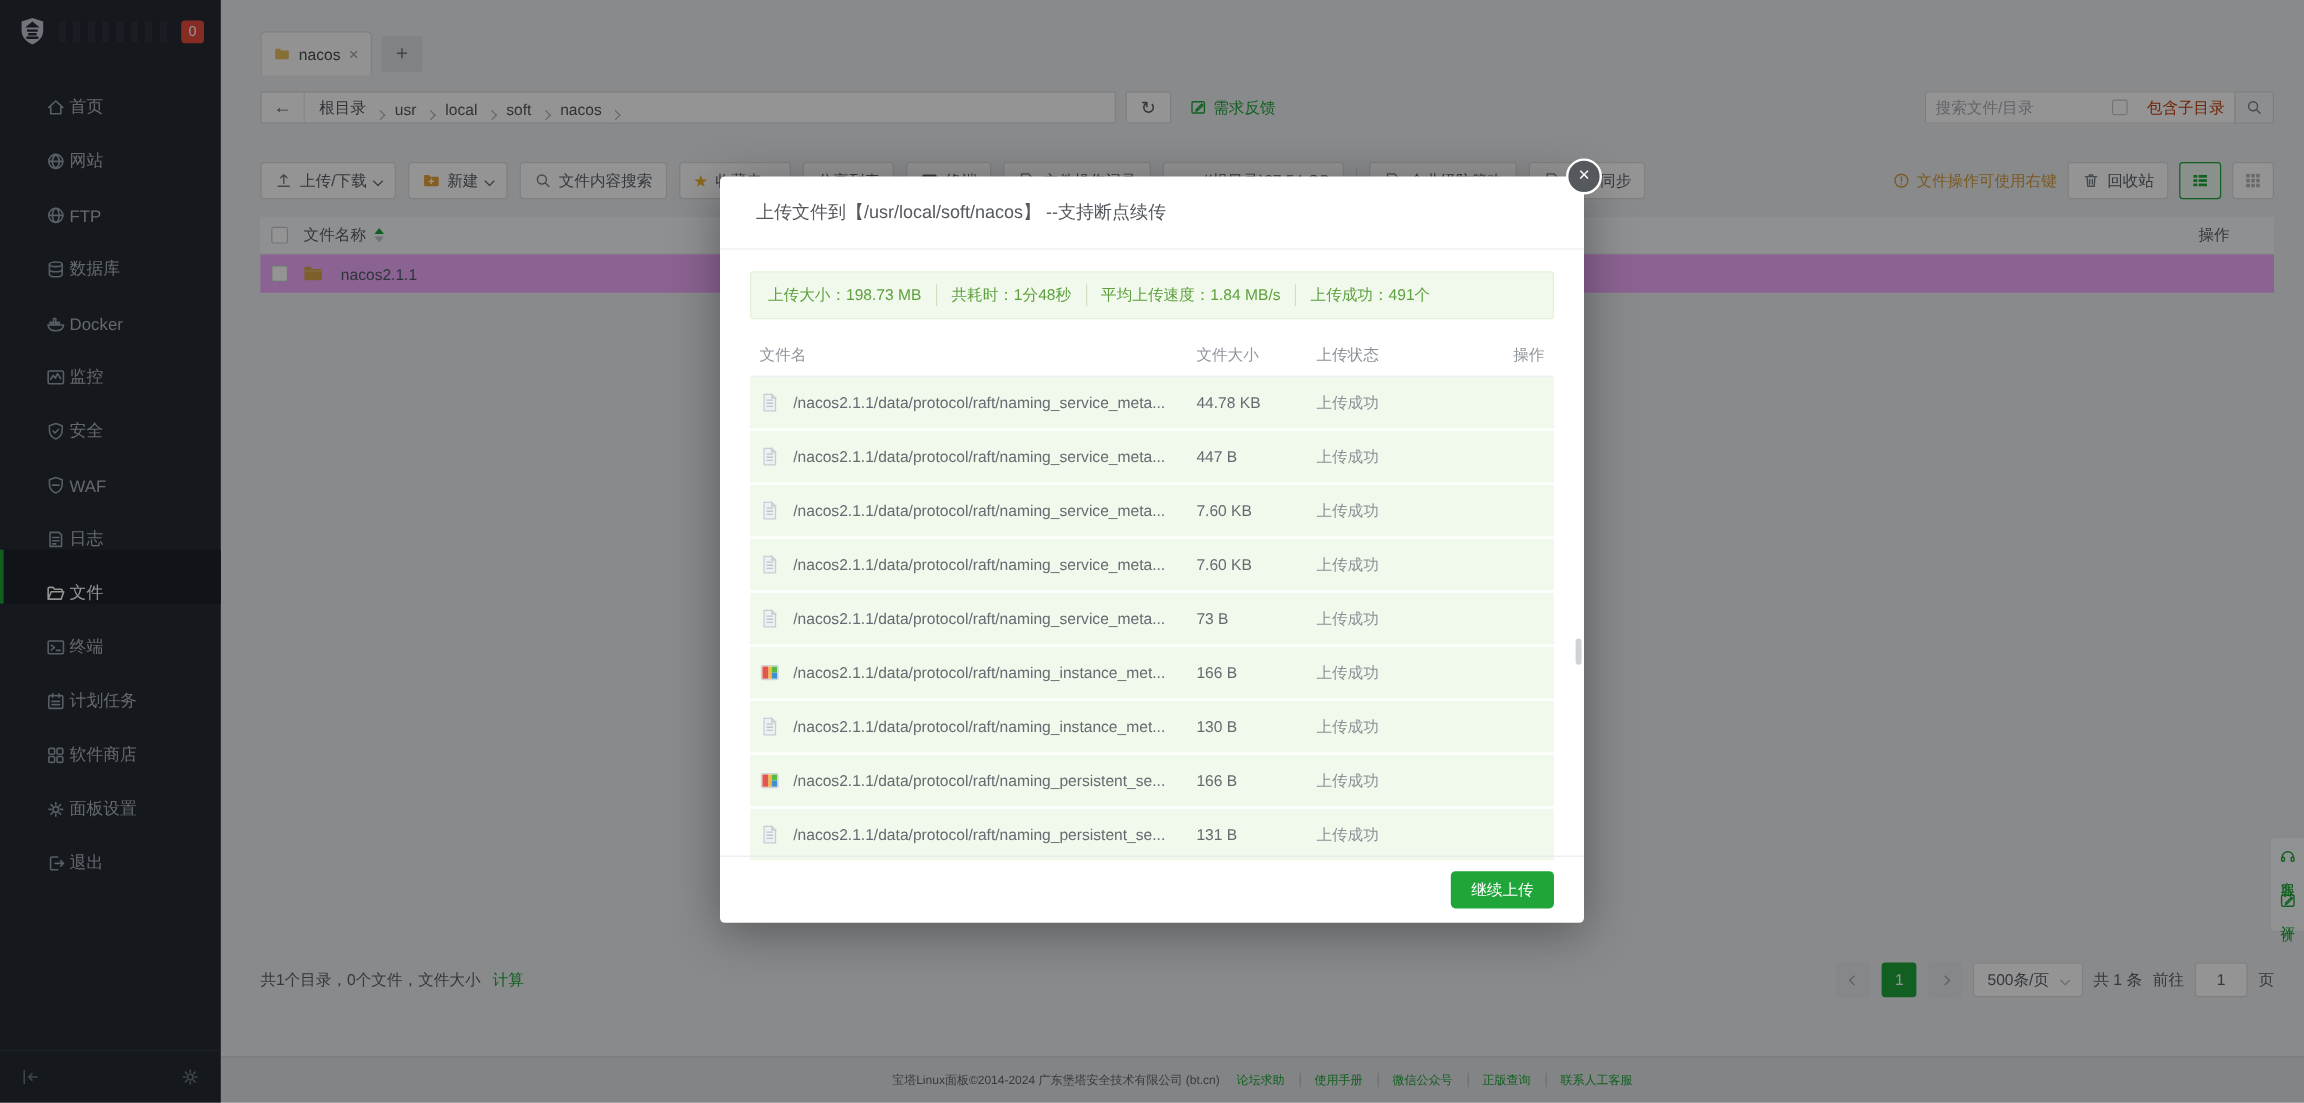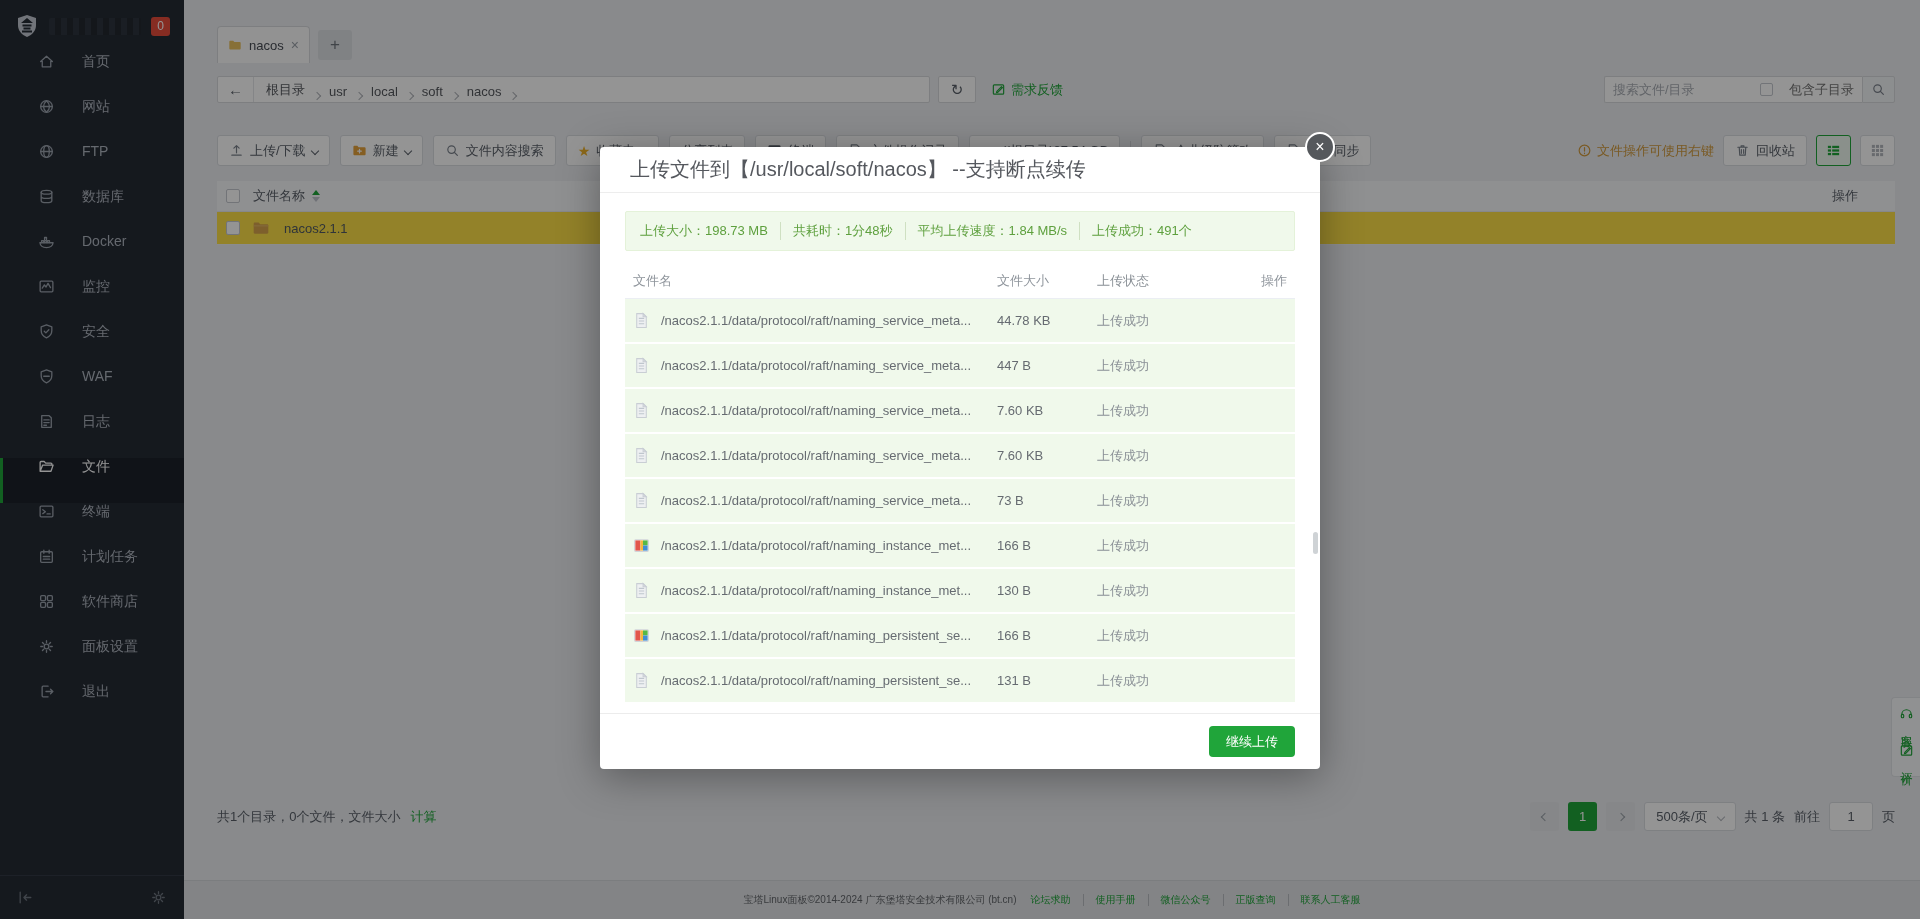--- a/index.html
+++ b/index.html
@@ -13,21 +13,21 @@
   .chev.left{transform:rotate(135deg)}
   .cb{display:inline-block;width:14px;height:14px;border:1px solid #c4c8cf;border-radius:2px;background:#fff;flex:none}
   
   .sidebar{position:absolute;left:0;top:0;width:184px;height:919px;background:#252b34;z-index:1}
   .logo-row{height:52px;display:flex;align-items:center;padding:0 14px;gap:9px}
   .logo-shield{width:26px;height:26px;flex:none}
   .server-name{width:92px;height:17px;border-radius:2px;
     background:repeating-linear-gradient(90deg,#2e343e 0 6px,#232830 6px 12px),repeating-linear-gradient(0deg,rgba(255,255,255,.06) 0 5px,rgba(0,0,0,.15) 5px 10px)}
   .badge{min-width:19px;height:19px;border-radius:3px;background:#e74c3c;color:#fff;font-size:12px;display:flex;align-items:center;justify-content:center;padding:0 4px;margin-left:auto}
   .menu{position:absolute;top:53px;left:0;right:0}
-  .s-item{height:45px;display:flex;align-items:flex-start;gap:27px;padding-left:35px;color:#9aa2ad;cursor:pointer;border-left:3px solid transparent}
+  .s-item{height:45px;display:flex;align-items:flex-end;gap:3px;padding-left:35px;color:#9aa2ad;cursor:pointer;border-left:3px solid transparent}
   .s-item .s-label{font-size:14px;color:#aeb5bf}
   .s-item.active{background:#1c212a;border-left:3px solid #20a53a}
   .s-item.active .s-label,.s-item.active .si{color:#fff}
   .side-foot{position:absolute;bottom:0;left:0;right:0;height:44px;border-top:1px solid #323a45;display:flex;align-items:center;justify-content:space-between;padding:0 17px;color:#6f7781}
   
   .main{position:absolute;left:184px;top:0;right:0;bottom:0}
   .tabbar{position:absolute;top:26px;left:33px;height:37px;display:flex;gap:8px;align-items:flex-end}
   .tab{height:37px;display:flex;align-items:center;gap:7px;background:#fbfbfc;border:1px solid #d8dadd;border-bottom:none;border-radius:4px 4px 0 0;padding:0 10px;color:#474c54}
   .tab .tab-close{color:#9aa0a8;font-size:14px;cursor:pointer}
   .tab-plus{height:30px;width:34px;margin-bottom:0;background:#dde0e4;border-radius:3px;display:flex;align-items:center;justify-content:center;font-size:17px;color:#6f757d;align-self:center;cursor:pointer}
@@ -36,38 +36,38 @@
   .crumb-back{width:36px;height:100%;display:flex;align-items:center;justify-content:center;border-right:1px solid #e3e5e8;color:#5a6069;font-size:15px;cursor:pointer}
   .crumbs{display:flex;align-items:flex-end;gap:9px;padding:0 12px;color:#55585e}
   .crumb{cursor:pointer}
   .crumb-sep{color:#aeb2b8}
   .refresh-btn{width:38px;height:27px;background:#fff;border:1px solid #d8dadd;border-radius:2px;display:flex;align-items:center;justify-content:center;margin-left:8px;color:#5a6069;font-size:15px;cursor:pointer}
   .feedback{margin-left:15px;display:flex;align-items:center;gap:5px;color:#20a53a;cursor:pointer}
   .searchgrp{position:absolute;right:0;top:0;height:27px;display:flex}
   .searchbox{width:258px;height:27px;background:#fff;border:1px solid #d8dadd;border-right:none;border-radius:2px 0 0 2px;display:flex;align-items:center;padding:0 8px;gap:16px}
   .searchbox input{flex:1;border:none;outline:none;font-size:13px;color:#5a6069;min-width:0;background:transparent}
   .searchbox input::placeholder{color:#a9adb4}
-  .searchbox .inc-label{color:#737373;white-space:nowrap}
+  .searchbox .inc-label{color:#c2410c;white-space:nowrap}
   .searchbtn{width:33px;height:27px;background:#f2f4f6;border:1px solid #d8dadd;border-radius:0 2px 2px 0;display:flex;align-items:center;justify-content:center;cursor:pointer}
   
   .toolbar{position:absolute;top:135px;left:33px;right:25px;height:31px;display:flex;align-items:center;gap:10px}
   .tbtn{display:inline-flex;align-items:center;gap:6px;padding:0 11px;height:31px;background:#fff;border:1px solid #d9dce1;border-radius:3px;font-size:13px;color:#5a6069;cursor:pointer;white-space:nowrap}
   .tb-star{color:#f0b32c;font-size:14px;line-height:1}
   .tb-div{width:1px;height:20px;background:#d3d6da}
   .tb-right{margin-left:auto;display:flex;align-items:center;gap:9px}
   .hint{display:flex;align-items:center;gap:5px;color:#d29b3e}
   .viewbtn{width:35px;height:31px;border:1px solid #d9dce1;background:#fff;border-radius:3px;display:flex;align-items:center;justify-content:center;cursor:pointer}
   .viewbtn.active{border-color:#20a53a;background:#eef8ef}
   
   .thead{position:absolute;top:181px;left:33px;right:25px;height:31px;background:#f7f8fa;border-bottom:1px solid #e9ebee;display:flex;align-items:center;padding:0 9px;color:#5a6069}
   .sort{display:flex;flex-direction:column;gap:2px;margin-left:7px;cursor:pointer}
   .car-up{width:0;height:0;border-left:4px solid transparent;border-right:4px solid transparent;border-bottom:5px solid #20a53a}
   .car-down{width:0;height:0;border-left:4px solid transparent;border-right:4px solid transparent;border-top:5px solid #c0c4cc}
   .th-op{margin-left:auto;padding-right:28px}
-  .trow{position:absolute;top:212px;left:33px;right:25px;height:33px;background:#fde047;border-bottom:1px solid #f0f1f3;display:flex;align-items:center;padding:0 9px;gap:12px;color:#515a64;cursor:pointer}
+  .trow{position:absolute;top:212px;left:33px;right:25px;height:33px;background:#f0abfc;border-bottom:1px solid #f0f1f3;display:flex;align-items:center;padding:0 9px;gap:12px;color:#515a64;cursor:pointer}
   .trow .fname{margin-left:2px}
   
   .statusbar{position:absolute;top:808px;left:33px;display:flex;gap:10px;align-items:center;color:#5a6069}
   .calc-link{color:#20a53a;cursor:pointer}
   .pagination{position:absolute;top:802px;right:25px;display:flex;align-items:center;gap:9px}
   .pg-btn{width:29px;height:29px;border-radius:3px;background:#e7e9ec;color:#9aa0a8;display:flex;align-items:center;justify-content:center;cursor:pointer}
   .pg-cur{width:29px;height:29px;border-radius:3px;background:#20a53a;color:#fff;display:flex;align-items:center;justify-content:center;cursor:pointer}
   .pg-select{height:29px;border:1px solid #d9dce1;background:#fff;border-radius:3px;padding:0 11px;display:flex;align-items:center;gap:10px;color:#5a6069;cursor:pointer}
   .pg-input{width:44px;height:29px;border:1px solid #d9dce1;border-radius:3px;text-align:center;font-size:13px;color:#5a6069;background:#fff;outline:none}
   
@@ -76,21 +76,21 @@
   .f-link{color:#20a53a;cursor:pointer}
   .f-sep{width:1px;height:12px;background:#b9bcc1}
   
   .edge-widget{position:absolute;right:0;top:697px;width:29px;background:#f9fafb;border:1px solid #e0e3e7;border-right:none;border-radius:4px 0 0 4px;padding:8px 0 10px;display:flex;flex-direction:column;align-items:center;gap:14px;z-index:2}
   .ew-item{display:flex;flex-direction:column;align-items:center;gap:4px;color:#20a53a;cursor:pointer}
   .ew-item .v-text{writing-mode:vertical-lr;text-orientation:upright;font-size:12px;letter-spacing:2px}
   
   .overlay{position:absolute;inset:0;background:rgba(0,0,0,.42);z-index:10}
   .modal{position:absolute;left:600px;top:147px;width:720px;height:622px;background:#fff;border-radius:4px;box-shadow:0 8px 40px rgba(0,0,0,.35);z-index:20}
   .m-close{position:absolute;top:-15px;right:-15px;width:30px;height:30px;border-radius:50%;background:#55585c;border:2px solid #fff;color:#fff;display:flex;align-items:center;justify-content:center;font-size:16px;cursor:pointer;z-index:21}
-  .m-title{height:46px;display:flex;align-items:center;padding:0 30px;font-size:20px;color:#55585e;border-bottom:1px solid #ededed}
+  .m-title{height:61px;display:flex;align-items:center;padding:0 30px;font-size:15px;color:#55585e;border-bottom:1px solid #ededed}
   .m-stats{margin:18px 25px 0;height:40px;background:#f0f9eb;border:1px solid #e4f2d9;border-radius:2px;display:flex;align-items:center;padding:0 14px;color:#5ea03e}
   .m-stat{padding:0 12px;border-left:1px solid #cfe0c2}
   .m-stat:first-child{border-left:none;padding-left:0}
   .m-table{margin:12px 25px 0}
   .mhead{display:flex;align-items:center;height:36px;border-bottom:1px solid #ebeef3;color:#8f959c;padding:0 8px}
   .mlist{height:407px;overflow:hidden;position:relative}
   .mrow{display:flex;align-items:center;height:43px;background:#f0f9eb;margin-bottom:2px;padding:0 8px;color:#666b71}
   .mc-name{flex:1;display:flex;align-items:center;gap:11px;min-width:0}
   .mc-name .nm{overflow:hidden;text-overflow:ellipsis;white-space:nowrap}
   .mc-size{width:100px;flex:none}

